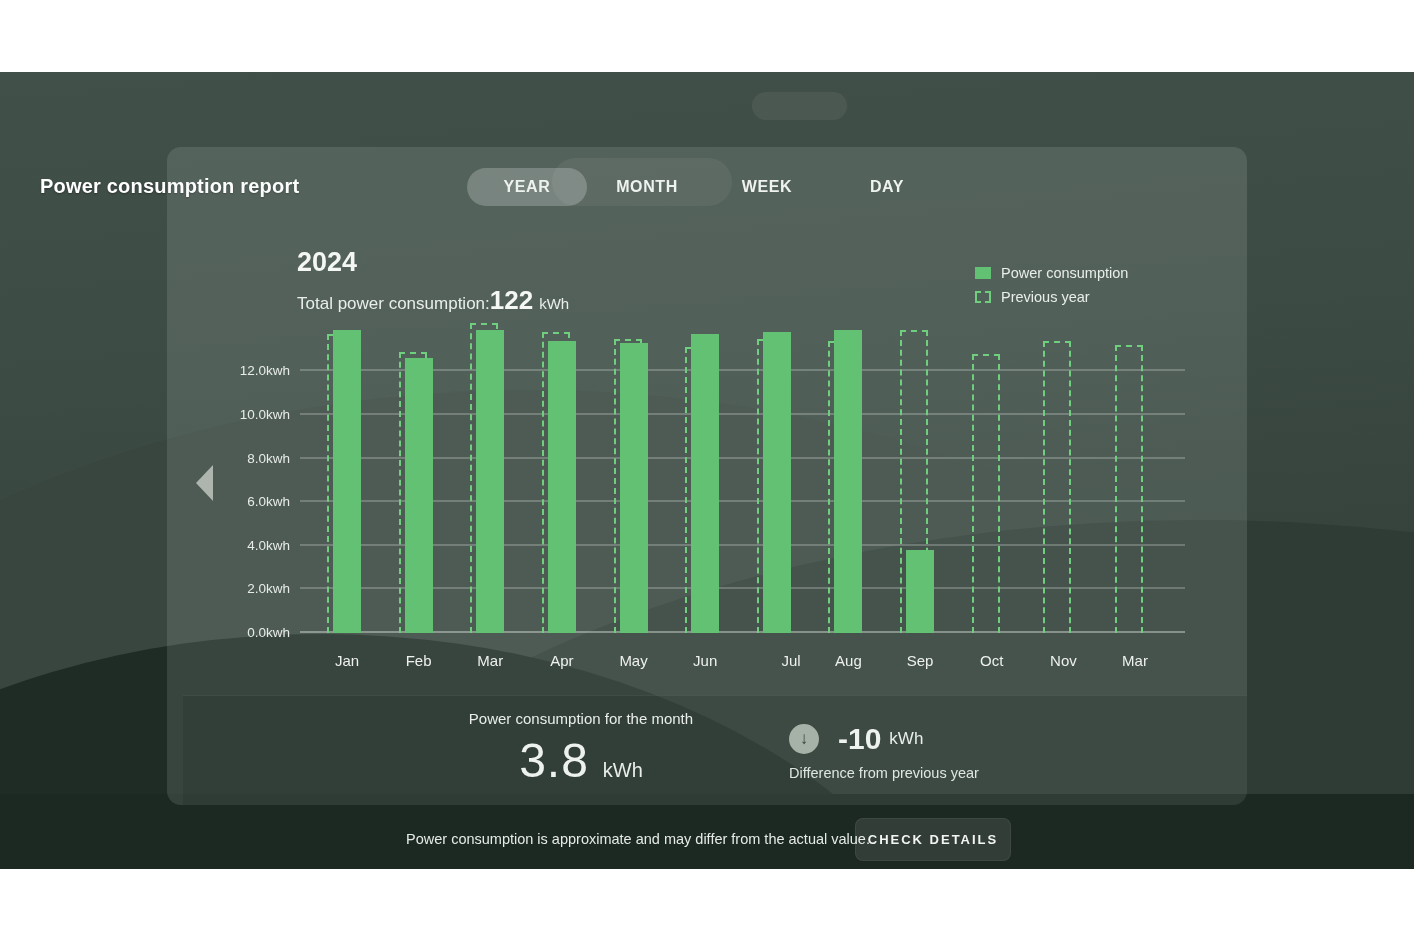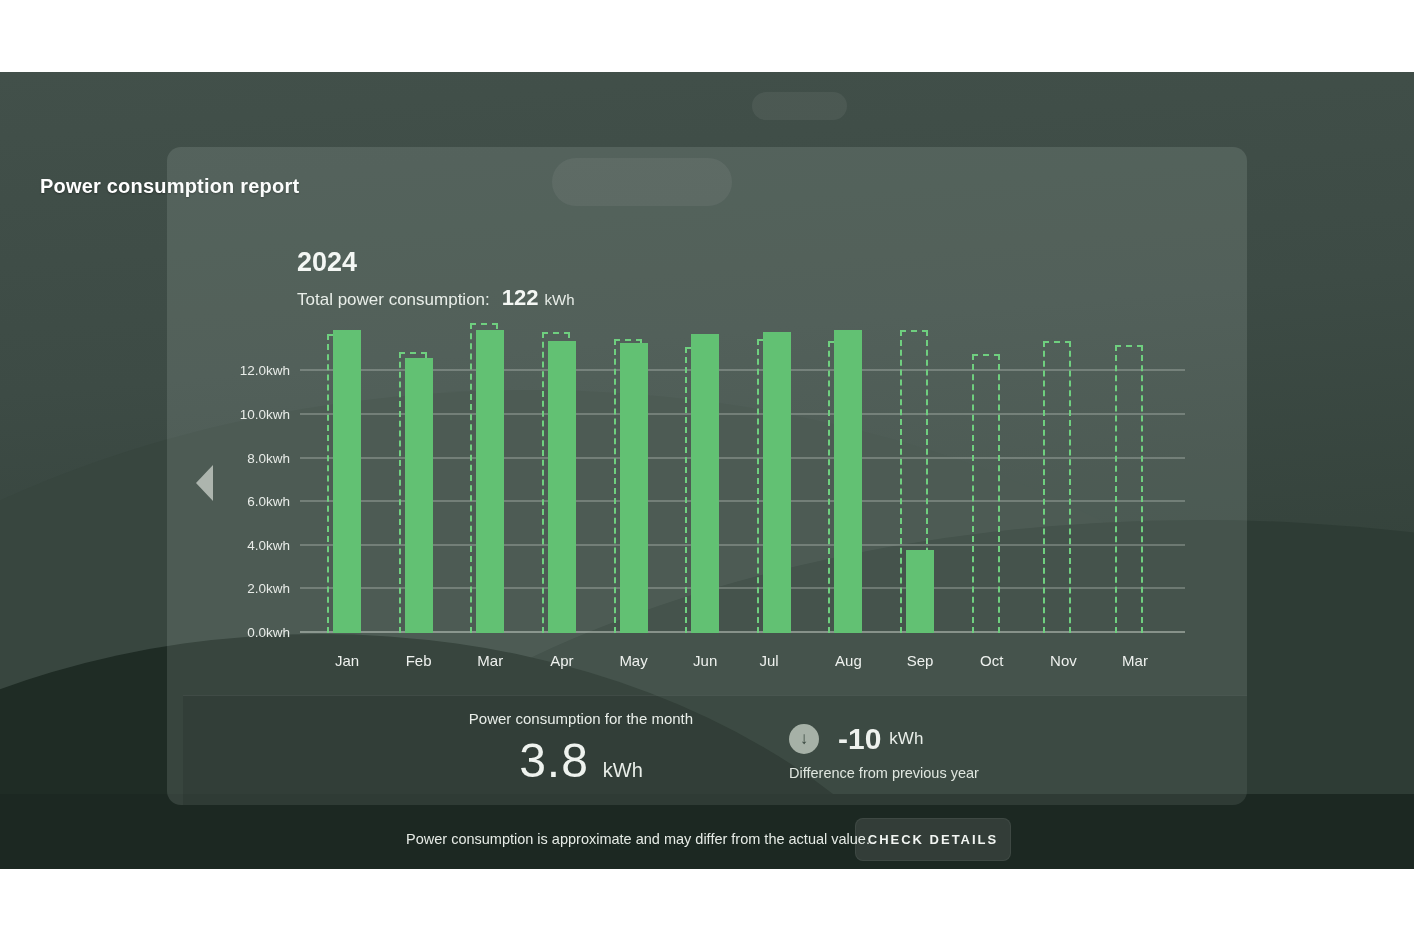--- a/index.html
+++ b/index.html
@@ -24,21 +24,21 @@
   
   .tabs { position:absolute; left:300px; top:21px; height:38px; display:flex; }
   .tab { width:120px; height:38px; display:flex; align-items:center; justify-content:center;
          color:#eff3ef; font-size:16px; font-weight:bold; letter-spacing:0.6px; cursor:pointer;
          border-radius:19px; }
   .tab.selected { background:rgba(255,255,255,0.22); }
 
   
   .chart-year { position:absolute; left:130px; top:100px; font-size:27px; font-weight:bold; color:#f4f7f4; }
   .total-line { position:absolute; left:130px; top:138px; color:#e9eee9; font-size:17px; display:flex; align-items:baseline; }
-  .total-value { font-size:22px; font-weight:bold; color:#f4f7f4; margin-left:12px; }
+  .total-value { font-size:26px; font-weight:bold; color:#f4f7f4; margin-left:0; }
   .total-unit  { font-size:15px; margin-left:6px; }
 
   
   .legend { position:absolute; left:808px; top:114px; }
   .legend-row { display:flex; align-items:center; height:24px; }
   .legend-swatch { width:16px; height:12px; margin-right:10px; }
   .legend-label { color:#e9eee9; font-size:14.5px; }
 
   
   .plot { position:absolute; left:133px; top:170px; width:885px; height:316px; }
@@ -86,28 +86,44 @@
   <div class="hill hill-b"></div>
   <div class="hill hill-c"></div>
   <div class="hill-d"></div>
   <div class="cloud cloud-1"></div>
   <div class="cloud cloud-3"></div>
 
   <div class="page-title">Power consumption report</div>
 
   <div class="card">
 
+    <div class="tabs">
+      <div class="tab selected">YEAR</div>
+      <div class="tab">MONTH</div>
+      <div class="tab">WEEK</div>
+      <div class="tab">DAY</div>
+    </div>
 
     <div class="chart-year">2024</div>
     <div class="total-line">
       <span>Total power consumption:</span>
       <span class="total-value">122</span>
       <span class="total-unit">kWh</span>
     </div>
 
+    <div class="legend">
+      <div class="legend-row">
+        <span class="legend-swatch" id="swatch-solid" style="background: rgb(98, 193, 115);"></span>
+        <span class="legend-label">Power consumption</span>
+      </div>
+      <div class="legend-row">
+        <span class="legend-swatch" id="swatch-dotted" style="border: 2px dashed rgb(111, 207, 127);"></span>
+        <span class="legend-label">Previous year</span>
+      </div>
+    </div>
 
     <div class="plot" id="plot">
         <div class="gridline baseline" style="bottom: 0px;"></div>
         <div class="ytick" style="bottom: -7px;">0.0kwh</div>
         <div class="gridline" style="bottom: 43.6px;"></div>
         <div class="ytick" style="bottom: 36.6px;">2.0kwh</div>
         <div class="gridline" style="bottom: 87.2px;"></div>
         <div class="ytick" style="bottom: 80.2px;">4.0kwh</div>
         <div class="gridline" style="bottom: 130.8px;"></div>
         <div class="ytick" style="bottom: 123.8px;">6.0kwh</div>
@@ -130,21 +146,21 @@
         <div class="bar-solid" style="left: 247.92px; height: 292.12px; background: rgb(98, 193, 115);"></div>
         <div class="month-label" style="left: 221.92px;">Apr</div>
         <div class="bar-dotted" style="left: 313.56px; height: 294.3px; border-color: rgb(111, 207, 127);"></div>
         <div class="bar-solid" style="left: 319.56px; height: 289.94px; background: rgb(98, 193, 115);"></div>
         <div class="month-label" style="left: 293.56px;">May</div>
         <div class="bar-dotted" style="left: 385.2px; height: 285.58px; border-color: rgb(111, 207, 127);"></div>
         <div class="bar-solid" style="left: 391.2px; height: 298.66px; background: rgb(98, 193, 115);"></div>
         <div class="month-label" style="left: 365.2px;">Jun</div>
         <div class="bar-dotted" style="left: 456.84px; height: 294.3px; border-color: rgb(111, 207, 127);"></div>
         <div class="bar-solid" style="left: 462.84px; height: 300.84px; background: rgb(98, 193, 115);"></div>
-        <div class="month-label" style="left: 429px;">Jul</div>
+        <div class="month-label" style="left: 451px;">Jul</div>
         <div class="bar-dotted" style="left: 528.48px; height: 292.12px; border-color: rgb(111, 207, 127);"></div>
         <div class="bar-solid" style="left: 534.48px; height: 303.02px; background: rgb(98, 193, 115);"></div>
         <div class="month-label" style="left: 508.48px;">Aug</div>
         <div class="bar-dotted" style="left: 600.12px; height: 303.02px; border-color: rgb(111, 207, 127);"></div>
         <div class="bar-solid" style="left: 606.12px; height: 82.84px; background: rgb(98, 193, 115);"></div>
         <div class="month-label" style="left: 580.12px;">Sep</div>
         <div class="bar-dotted" style="left: 671.76px; height: 279.04px; border-color: rgb(111, 207, 127);"></div>
         <div class="month-label" style="left: 651.76px;">Oct</div>
         <div class="bar-dotted" style="left: 743.4px; height: 292.12px; border-color: rgb(111, 207, 127);"></div>
         <div class="month-label" style="left: 723.4px;">Nov</div>

